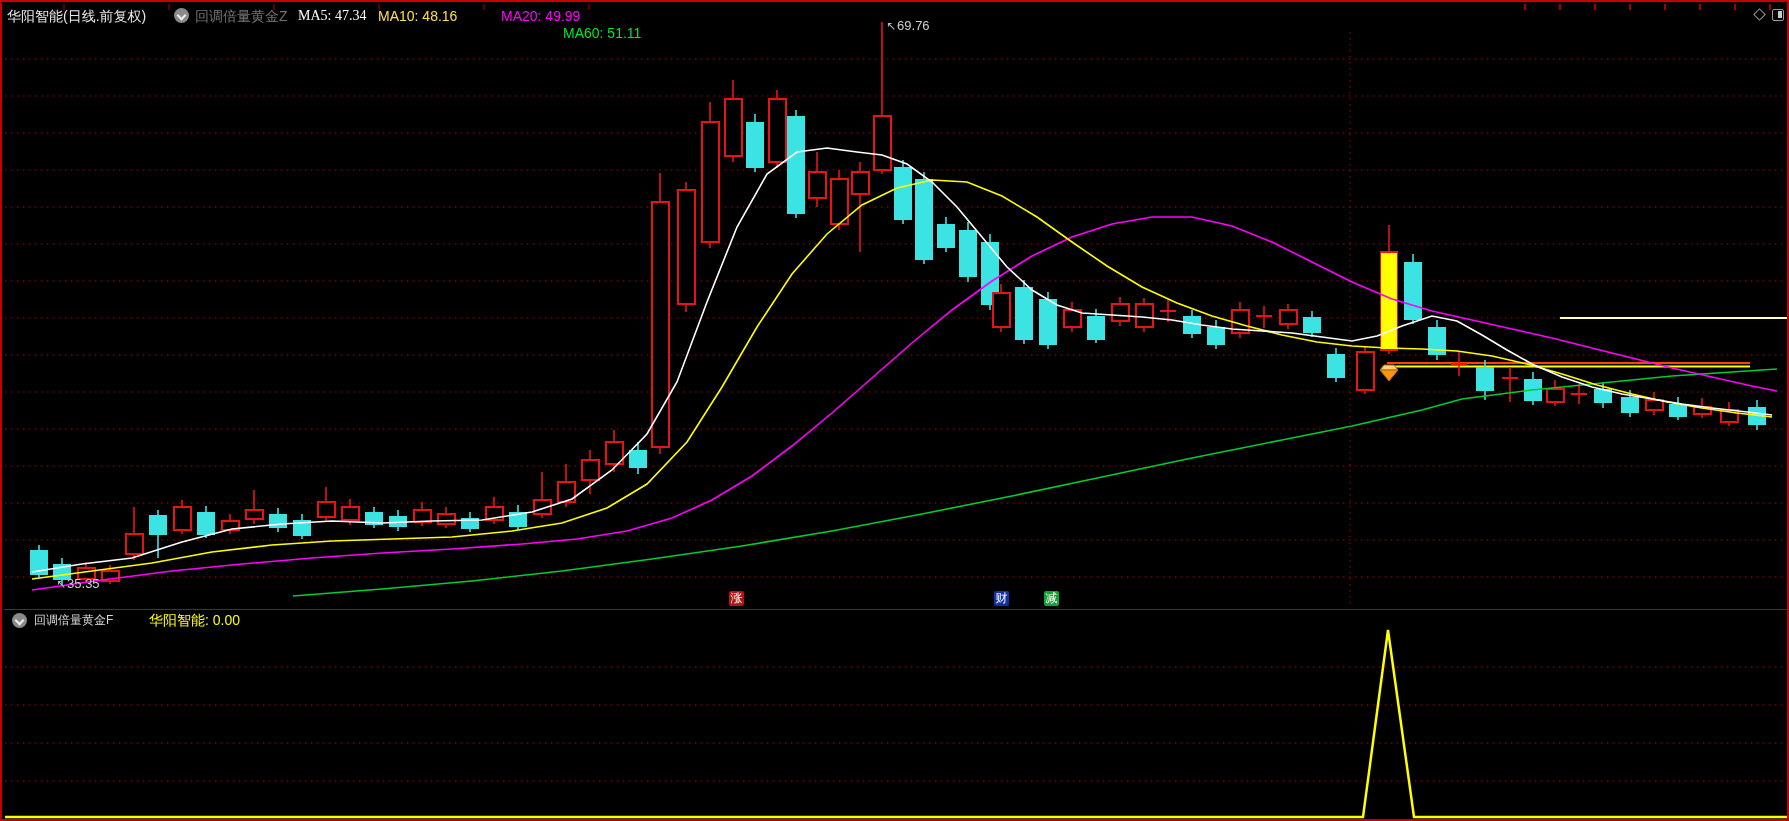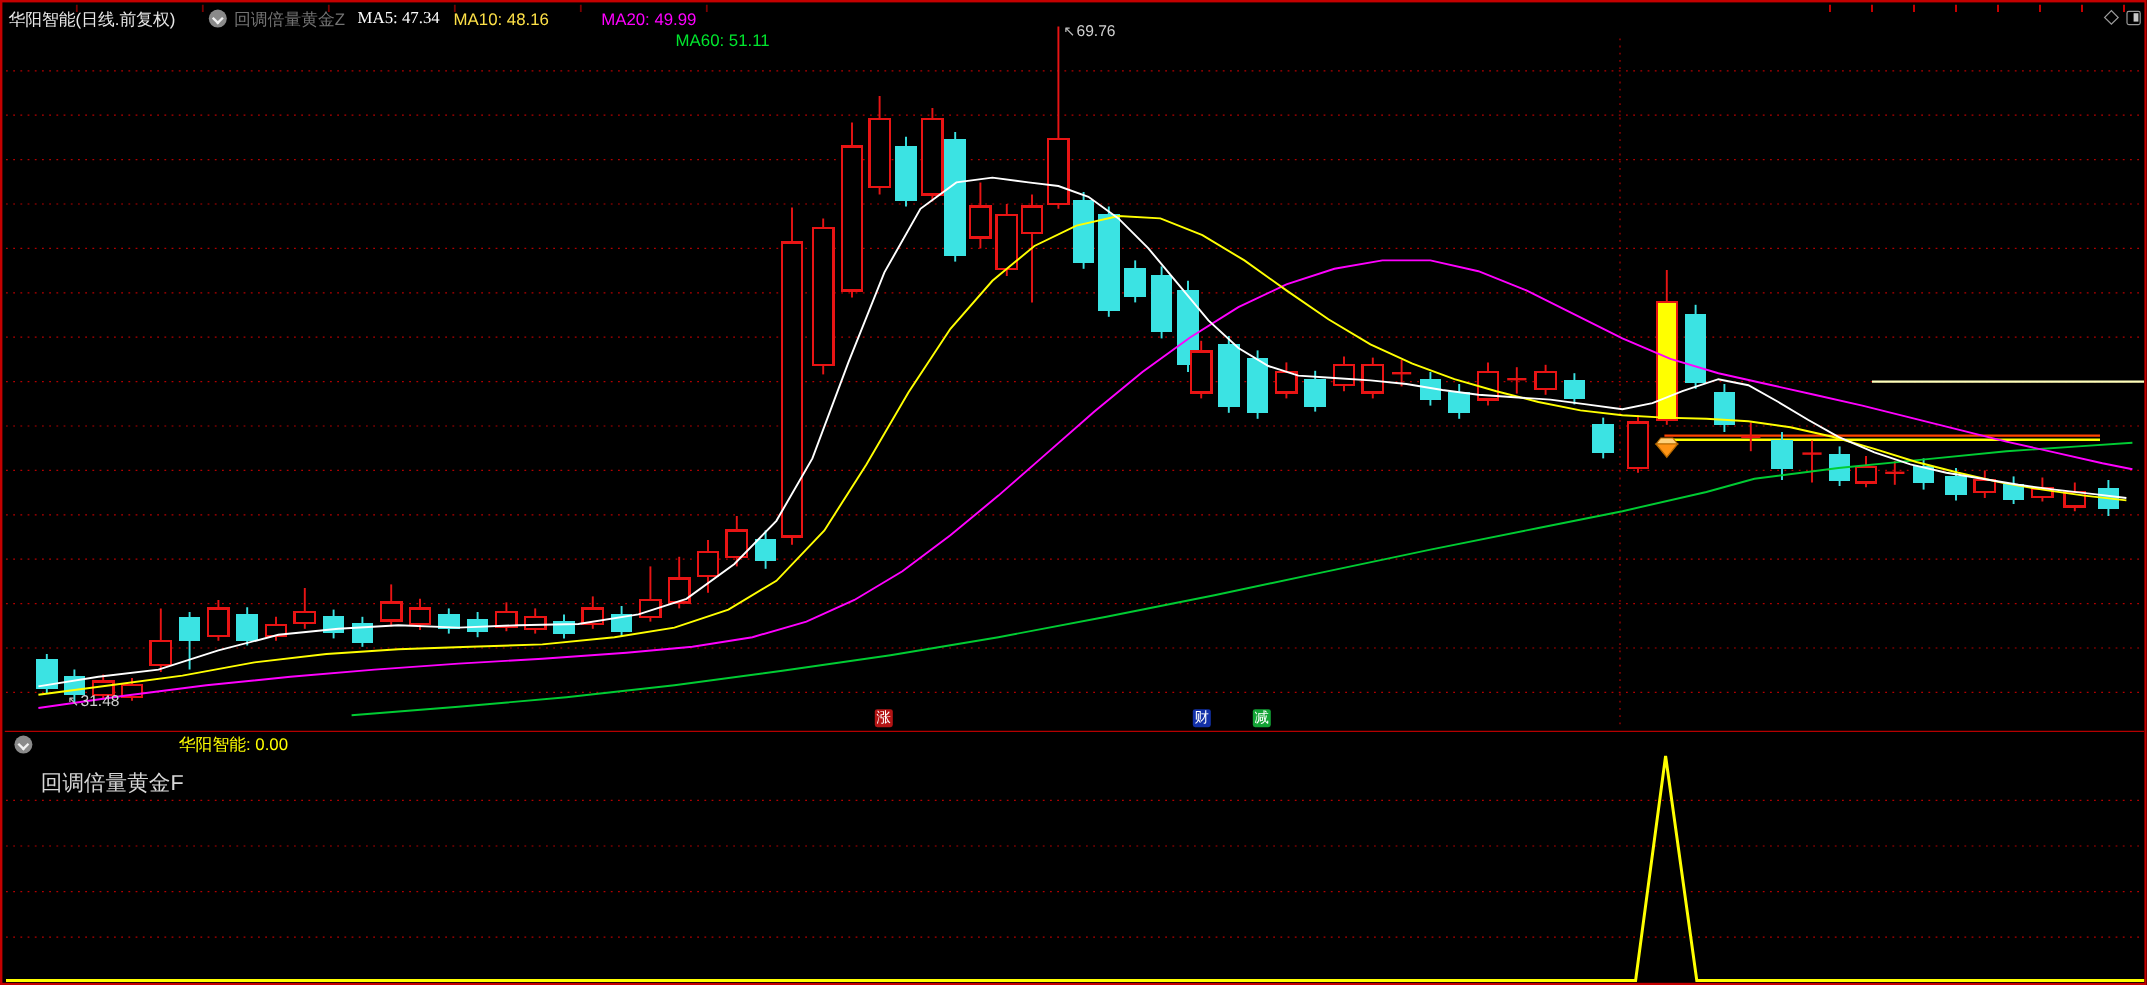--- a/index.html
+++ b/index.html
@@ -28,21 +28,21 @@
   #ic-layout{position:absolute;left:1770px;top:7px;width:12px;height:12px;
     border:1.5px solid #9a9a9a;border-radius:2px;background:#000;}
   #ic-layout:after{content:"";position:absolute;right:1px;top:1px;width:4px;height:7px;background:#c8c8c8;}
   
   .ann{position:absolute;color:#cfcfcf;font-size:13px;white-space:nowrap;}
   .ann .arr{font-size:12px;color:#bdbdbd;margin-right:1px;}
   
   .badge{position:absolute;width:15px;height:15px;color:#fff;font-size:12px;line-height:15px;
     text-align:center;border-radius:2px;}
   
-  #sub-name{position:absolute;left:32px;top:638px;font-size:18px;color:#d8d8d8;white-space:nowrap;}
+  #sub-name{position:absolute;left:32px;top:610px;font-size:12px;color:#d8d8d8;white-space:nowrap;}
   #sub-val{position:absolute;left:147px;top:610px;font-size:14px;color:#ffff00;white-space:nowrap;}
   
   #wm{position:absolute;right:6px;top:762px;font-size:33px;font-style:italic;color:#7b7b7b;
     letter-spacing:2px;text-shadow:2px 2px 2px #000;}
 </style>
 </head>
 <body>
 
 <div id="frame">
 
@@ -246,21 +246,21 @@
   <span class="chev" id="chev-top"></span>
   <span class="tb-item" id="tb-ind">回调倍量黄金Z</span>
   <span class="tb-item ma0" id="ma-a">MA5: 47.34</span>
   <span class="tb-item ma1" id="ma-b">MA10: 48.16</span>
   <span class="tb-item ma2" id="ma-c">MA20: 49.99</span>
   <span class="tb-item ma3" id="ma-d">MA60: 51.11</span>
   <span id="ic-diamond"></span>
   <span id="ic-layout"></span>
 
   <span class="ann" id="high-ann" style="left: 884px; top: 16px;"><span class="arr">↖</span><span>69.76</span></span>
-  <span class="ann" id="low-ann" style="left: 54px; top: 574px;"><span class="arr">↖</span><span>31.48</span></span>
+  <span class="ann" id="low-ann" style="left: 54px; top: 574px;"><span class="arr">↖</span><span>35.35</span></span>
 
   <div id="badges">
       <div class="badge" style="background: rgb(180, 20, 20); left: 727px; top: 589px;">涨</div>
       <div class="badge" style="background: rgb(18, 48, 168); left: 992px; top: 589px;">财</div>
       <div class="badge" style="background: rgb(18, 163, 53); left: 1042px; top: 589px;">减</div>
     </div>
 
   <span class="chev" id="chev-sub"></span>
   <span id="sub-name">回调倍量黄金F</span>
   <span id="sub-val">华阳智能: 0.00</span>

